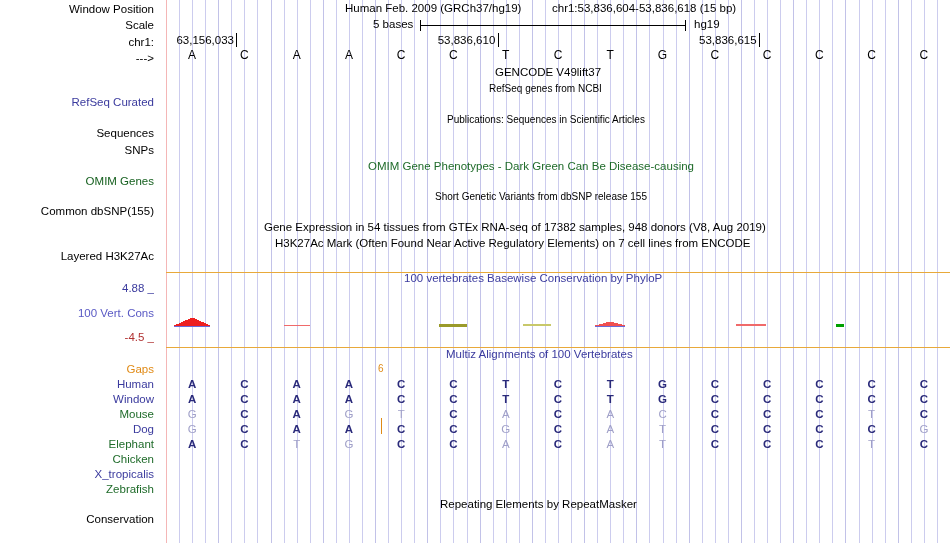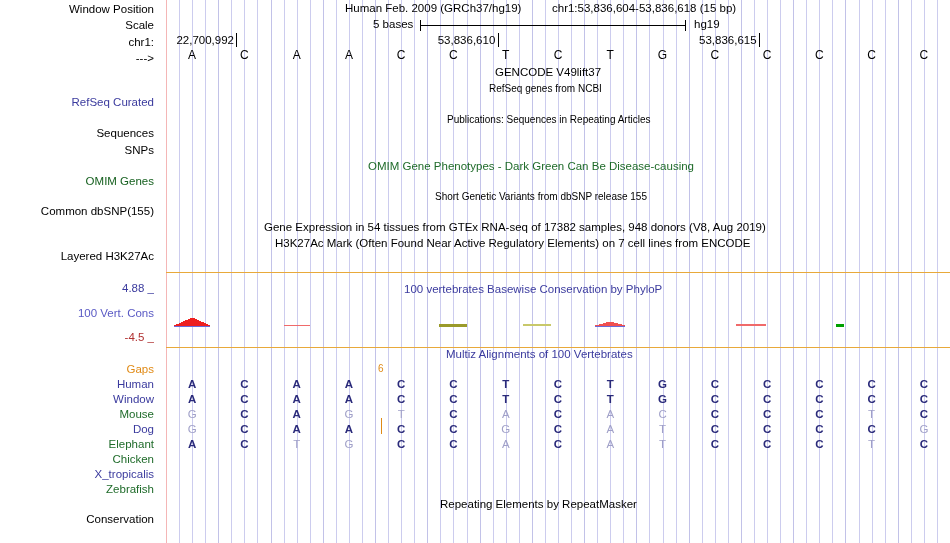--- a/index.html
+++ b/index.html
@@ -159,21 +159,21 @@
   <div class="ctext" style="left:345px;top:2px;">Human Feb. 2009 (GRCh37/hg19)</div>
   <div class="ctext" style="left:552px;top:2px;">chr1:53,836,604-53,836,618 (15 bp)</div>
 
   <div class="ctext" style="left:373px;top:18px;">5 bases</div>
   <div class="scalebar" style="left:420px;top:25px;width:265px;"></div>
   <div class="scalecap" style="left:420px;top:20px;"></div>
   <div class="scalecap" style="left:685px;top:20px;"></div>
   <div class="ctext" style="left:694px;top:18px;">hg19</div>
 
   <div id="ruler-ticks">
-      <div class="rnum" style="left: 176.4px; top: 34px;">22,700,992</div>
+      <div class="rnum" style="left: 176.4px; top: 34px;">63,156,033</div>
       <div class="rtick" style="left: 236px; top: 33px; height: 14px;"></div>
       <div class="rnum" style="left: 437.733px; top: 34px;">53,836,610</div>
       <div class="rtick" style="left: 498px; top: 33px; height: 14px;"></div>
       <div class="rnum" style="left: 699.067px; top: 34px;">53,836,615</div>
       <div class="rtick" style="left: 759px; top: 33px; height: 14px;"></div>
     </div>
 
   <div id="seq-row">
       <div class="base" style="left: 192.133px; top: 48px;">A</div>
       <div class="base" style="left: 244.4px; top: 48px;">C</div>
@@ -187,28 +187,28 @@
       <div class="base" style="left: 662.533px; top: 48px;">G</div>
       <div class="base" style="left: 714.8px; top: 48px;">C</div>
       <div class="base" style="left: 767.067px; top: 48px;">C</div>
       <div class="base" style="left: 819.333px; top: 48px;">C</div>
       <div class="base" style="left: 871.6px; top: 48px;">C</div>
       <div class="base" style="left: 923.867px; top: 48px;">C</div>
     </div>
 
   <div class="ctext" style="left:495px;top:66px;">GENCODE V49lift37</div>
   <div class="ctext small" style="left:489px;top:83px;">RefSeq genes from NCBI</div>
-  <div class="ctext small" style="left:447px;top:114px;">Publications: Sequences in Repeating Articles</div>
+  <div class="ctext small" style="left:447px;top:114px;">Publications: Sequences in Scientific Articles</div>
   <div class="ctext green" style="left:368px;top:160px;">OMIM Gene Phenotypes - Dark Green Can Be Disease-causing</div>
   <div class="ctext small" style="left:435px;top:191px;">Short Genetic Variants from dbSNP release 155</div>
   <div class="ctext" style="left:264px;top:221px;">Gene Expression in 54 tissues from GTEx RNA-seq of 17382 samples, 948 donors (V8, Aug 2019)</div>
   <div class="ctext" style="left:275px;top:237px;">H3K27Ac Mark (Often Found Near Active Regulatory Elements) on 7 cell lines from ENCODE</div>
 
   <div class="consline"></div>
-  <div class="ctext blue" style="left:404px;top:283px;">100 vertebrates Basewise Conservation by PhyloP</div>
+  <div class="ctext blue" style="left:404px;top:272px;">100 vertebrates Basewise Conservation by PhyloP</div>
   <div id="wig-layer">
       <div class="wig" style="left: 174px; top: 325px; width: 36px; height: 1px; background: rgb(238, 32, 32);"></div>
       <div class="wig" style="left: 176px; top: 324px; width: 32px; height: 1px; background: rgb(238, 32, 32);"></div>
       <div class="wig" style="left: 179px; top: 323px; width: 27px; height: 1px; background: rgb(238, 32, 32);"></div>
       <div class="wig" style="left: 181px; top: 322px; width: 23px; height: 1px; background: rgb(238, 32, 32);"></div>
       <div class="wig" style="left: 183px; top: 321px; width: 18px; height: 1px; background: rgb(238, 32, 32);"></div>
       <div class="wig" style="left: 185px; top: 320px; width: 14px; height: 1px; background: rgb(238, 32, 32);"></div>
       <div class="wig" style="left: 188px; top: 319px; width: 9px; height: 1px; background: rgb(238, 32, 32);"></div>
       <div class="wig" style="left: 190px; top: 318px; width: 5px; height: 1px; background: rgb(238, 32, 32);"></div>
       <div class="zerobase" style="left: 174px; top: 326px; width: 36px;"></div>

